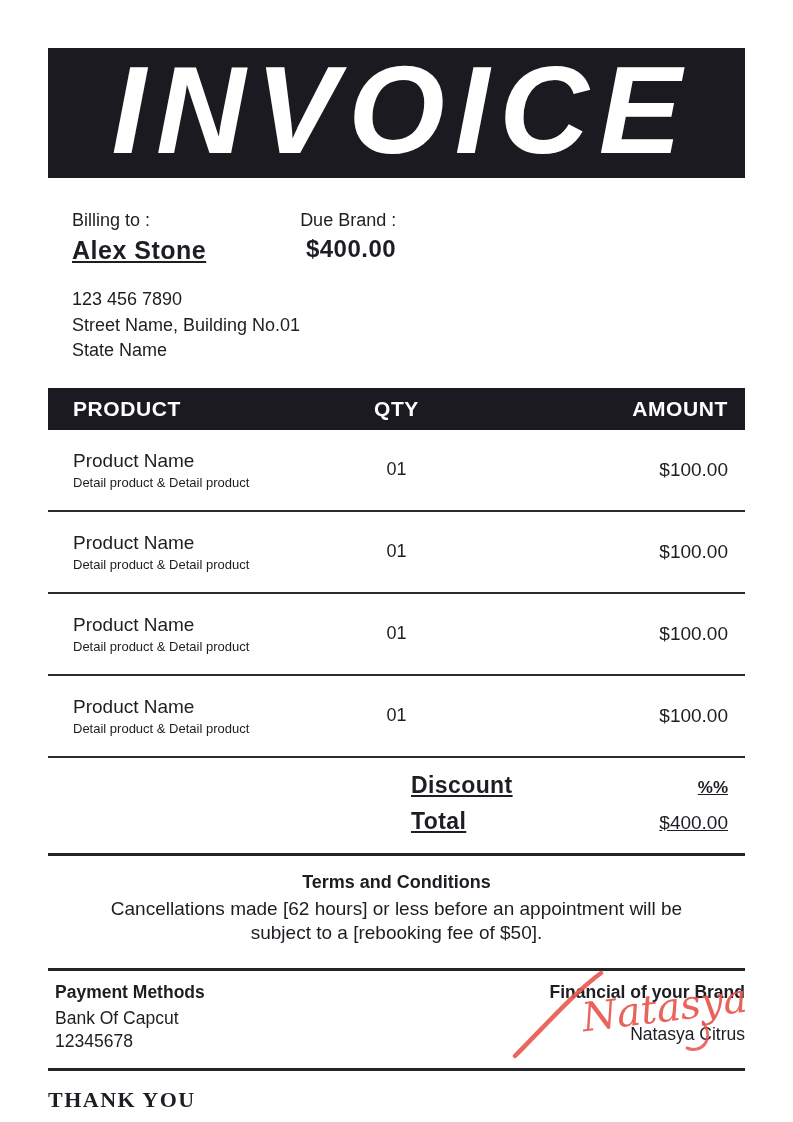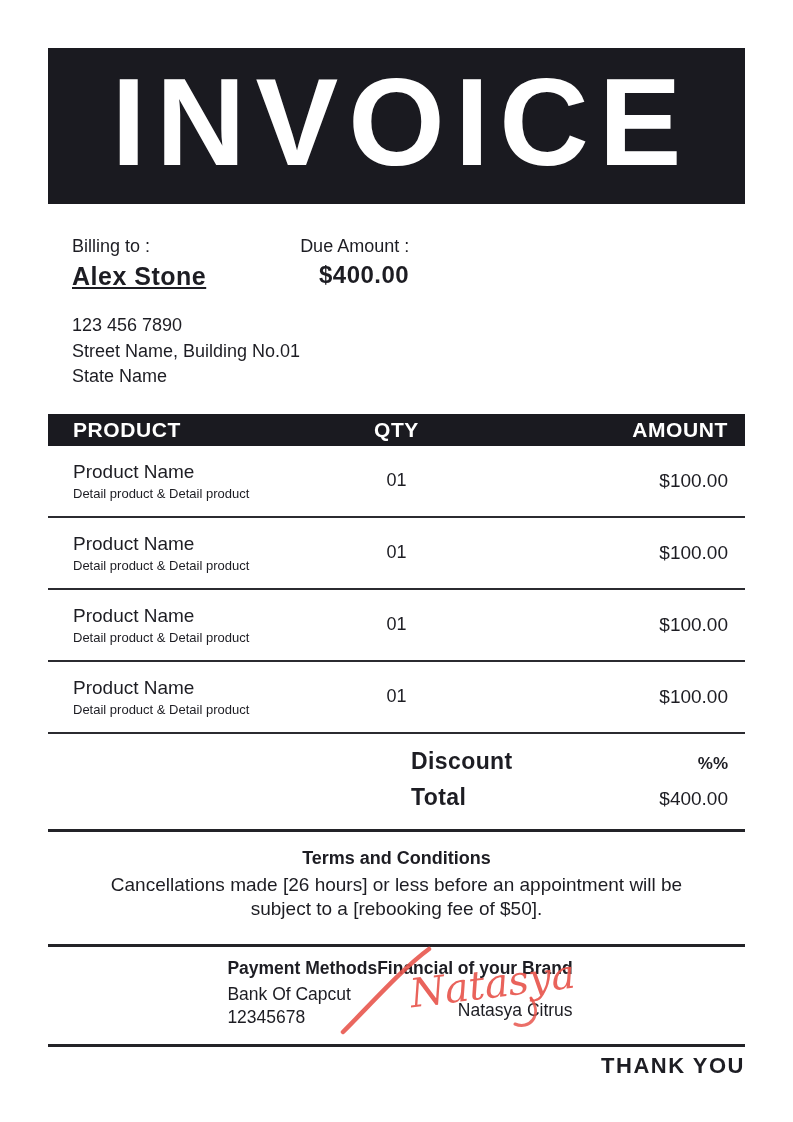--- a/index.html
+++ b/index.html
@@ -6,22 +6,22 @@
   html,body { background:#ffffff; }
   .page {
     position:relative; width:793px; height:1122px; background:#ffffff;
     color:#1d1d23; font-family:"Liberation Sans", sans-serif; overflow:hidden;
     margin:0 auto;
   }
   .content { position:absolute; left:48px; top:48px; width:697px; }
 
   
   .title-bar {
-    height:156px; background:#1a1a20; display:flex;
-    align-items:center; justify-content:center; overflow:hidden;
+    height:130px; background:#1a1a20; display:flex;
+    align-items:flex-start; justify-content:center; overflow:hidden;font-style:italic;
   }
   .title-text {
     color:#ffffff; font-size:124px; font-weight:700; line-height:1;
     letter-spacing:10px; margin-right:-10px; padding-bottom:8px;
     white-space:nowrap;
   }
 
   
   .info-section {
     margin-top:32px; display:flex; 
@@ -31,66 +31,67 @@
   .billing-name { font-size:25px; font-weight:700; letter-spacing:0.5px; margin-top:5px;text-decoration:underline; }
   .billing-contact { margin-top:22px; font-size:18px; line-height:1.42; }
   .meta-block { text-align:right; }
   .meta-label { font-size:18px; }
   .meta-value { font-size:24px; font-weight:700; letter-spacing:0.5px; margin-top:4px; }
   .meta-group + .meta-group { margin-top:22px; }
 
   
   .invoice-table { margin-top:24px; }
   .thead {
-    height:32px; background:#1a1a20; color:#ffffff;
+    height:42px; background:#1a1a20; color:#ffffff;
     display:grid; grid-template-columns:1fr 150px 1fr; align-items:center;
     font-size:21px; font-weight:700; letter-spacing:0.6px;
   }
   .th-product { padding-left:25px; }
   .th-qty { text-align:center; }
   .th-amount { text-align:right; padding-right:17px; }
 
   .trow {
     display:grid; grid-template-columns:1fr 150px 1fr; align-items:center;
-    height:72px; border-bottom:2px solid #2b2b30;
+    height:82px; border-bottom:2px solid #2b2b30;
   }
   .cell-product { padding-left:25px; }
   .p-name { font-size:19px; }
   .p-detail { font-size:13px; margin-top:3px; }
   .cell-qty { text-align:center; font-size:18px; }
   .cell-amount { text-align:right; padding-right:17px; font-size:19px; }
 
   
-  .totals { padding:14px 17px 18px 0; border-bottom:3px solid #232328; }
+  .totals { padding:14px 17px 18px 0; border-bottom:3px solid #232328;text-decoration:underline; }
   .total-row { display:flex; align-items:baseline; }
   .total-row + .total-row { margin-top:9px; }
   .total-label { margin-left:363px; font-size:23px; font-weight:700; letter-spacing:0.4px; }
   .total-value { margin-left:auto; font-size:19px; }
   .discount-value { font-size:17px; font-weight:700; }
 
   
   .terms { margin-top:16px; text-align:center; padding-bottom:22px; border-bottom:3px solid #232328; }
   .terms-title { font-size:18px; font-weight:700; margin-bottom:4px; }
   .terms-body { font-size:19px; line-height:1.3; }
 
   
   .footer {
-    display:flex; justify-content:center; align-items:flex-start;
+    display:flex; justify-content:space-between; align-items:flex-start;
     padding:11px 0 14px 7px; border-bottom:3px solid #232328; min-height:100px;
   }
   .pay-title { font-size:17.5px; font-weight:700; margin-bottom:4px; }
   .pay-line { font-size:17.5px; line-height:1.3; }
   .brand { text-align:right; position:relative; }
   .brand-title { font-size:17.5px; font-weight:700; position:relative; }
   .brand-name { font-size:17.5px; margin-top:21px; position:relative; }
   .signature-svg { position:absolute; right:-10px; top:-16px; z-index:2; pointer-events:none; }
 
   .thankyou {
-    margin-top:6px; text-align:right; font-size:22px; font-weight:700;
+    margin-top:16px; text-align:left; font-size:22px; font-weight:700;
     letter-spacing:1.5px;
+    font-family:Liberation Serif, serif;
   }
 </style>
 </head>
 <body>
 
 <div class="page">
   <div class="content">
 
     <div class="title-bar">
       <div class="title-text">INVOICE</div>
@@ -101,21 +102,21 @@
         <div class="billing-label">Billing to :</div>
         <div class="billing-name">Alex Stone</div>
         <div class="billing-contact">
           <div>123 456 7890</div>
           <div>Street Name, Building No.01</div>
           <div>State Name</div>
         </div>
       </div>
       <div class="meta-block">
         <div class="meta-group">
-          <div class="meta-label">Due Amount :</div>
+          <div class="meta-label">Due Brand :</div>
           <div class="meta-value">$400.00</div>
         </div>
       </div>
     </div>
 
     <div class="invoice-table">
       <div class="thead">
         <div class="th-product">PRODUCT</div>
         <div class="th-qty">QTY</div>
         <div class="th-amount">AMOUNT</div>
@@ -165,21 +166,21 @@
         <div class="total-row">
           <div class="total-label">Total</div>
           <div class="total-value">$400.00</div>
         </div>
       </div>
     </div>
 
     <div class="terms">
       <div class="terms-title">Terms and Conditions</div>
       <div class="terms-body">
-        <div>Cancellations made [26 hours] or less before an appointment will be</div>
+        <div>Cancellations made [62 hours] or less before an appointment will be</div>
         <div>subject to a [rebooking fee of $50].</div>
       </div>
     </div>
 
     <div class="footer">
       <div class="payment">
         <div class="pay-title">Payment Methods</div>
         <div class="pay-line">Bank Of Capcut</div>
         <div class="pay-line">12345678</div>
       </div>

